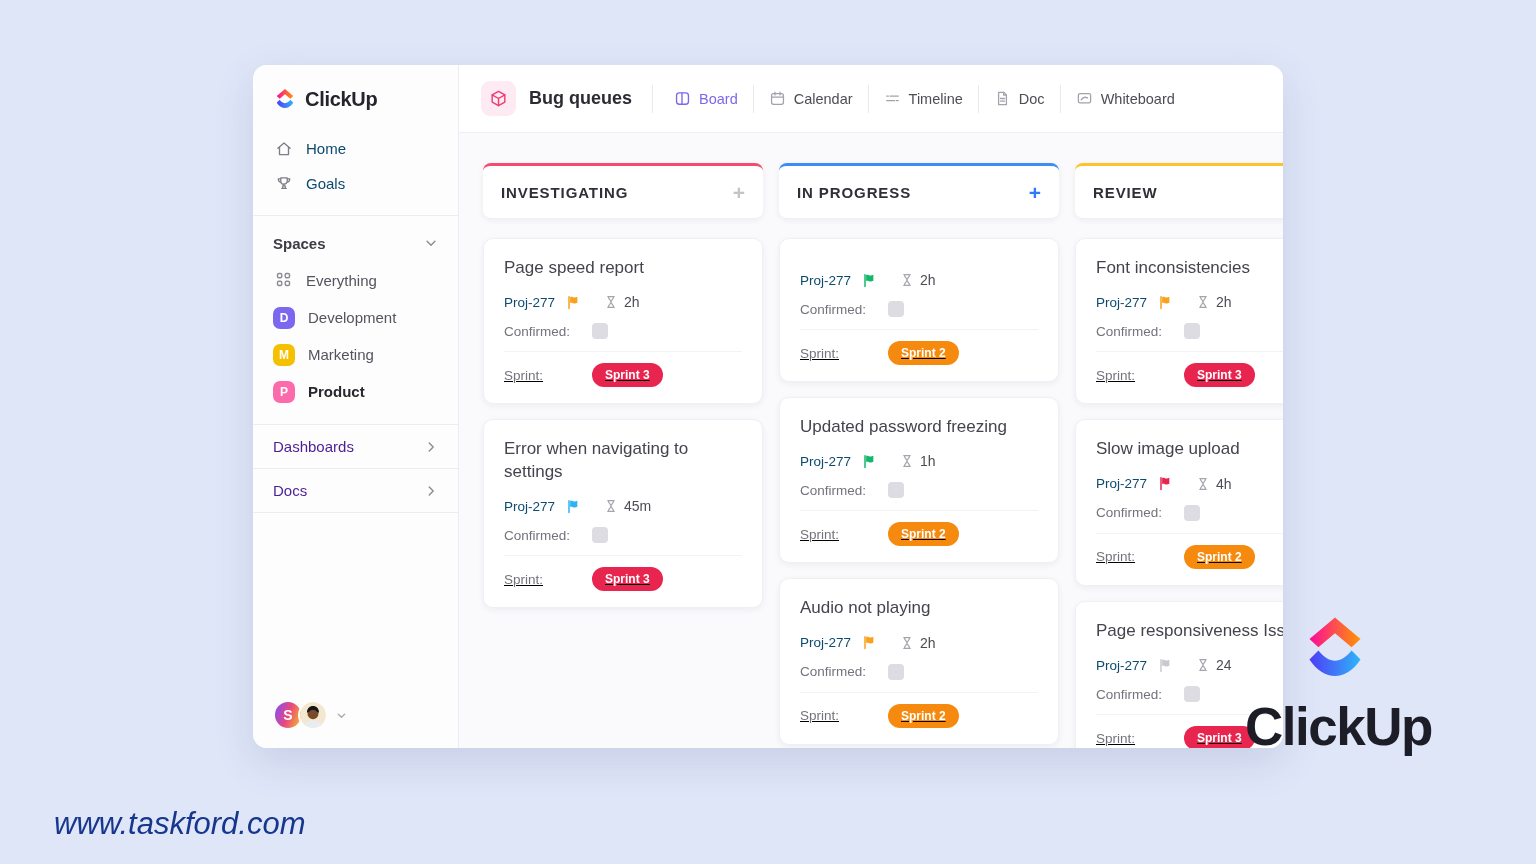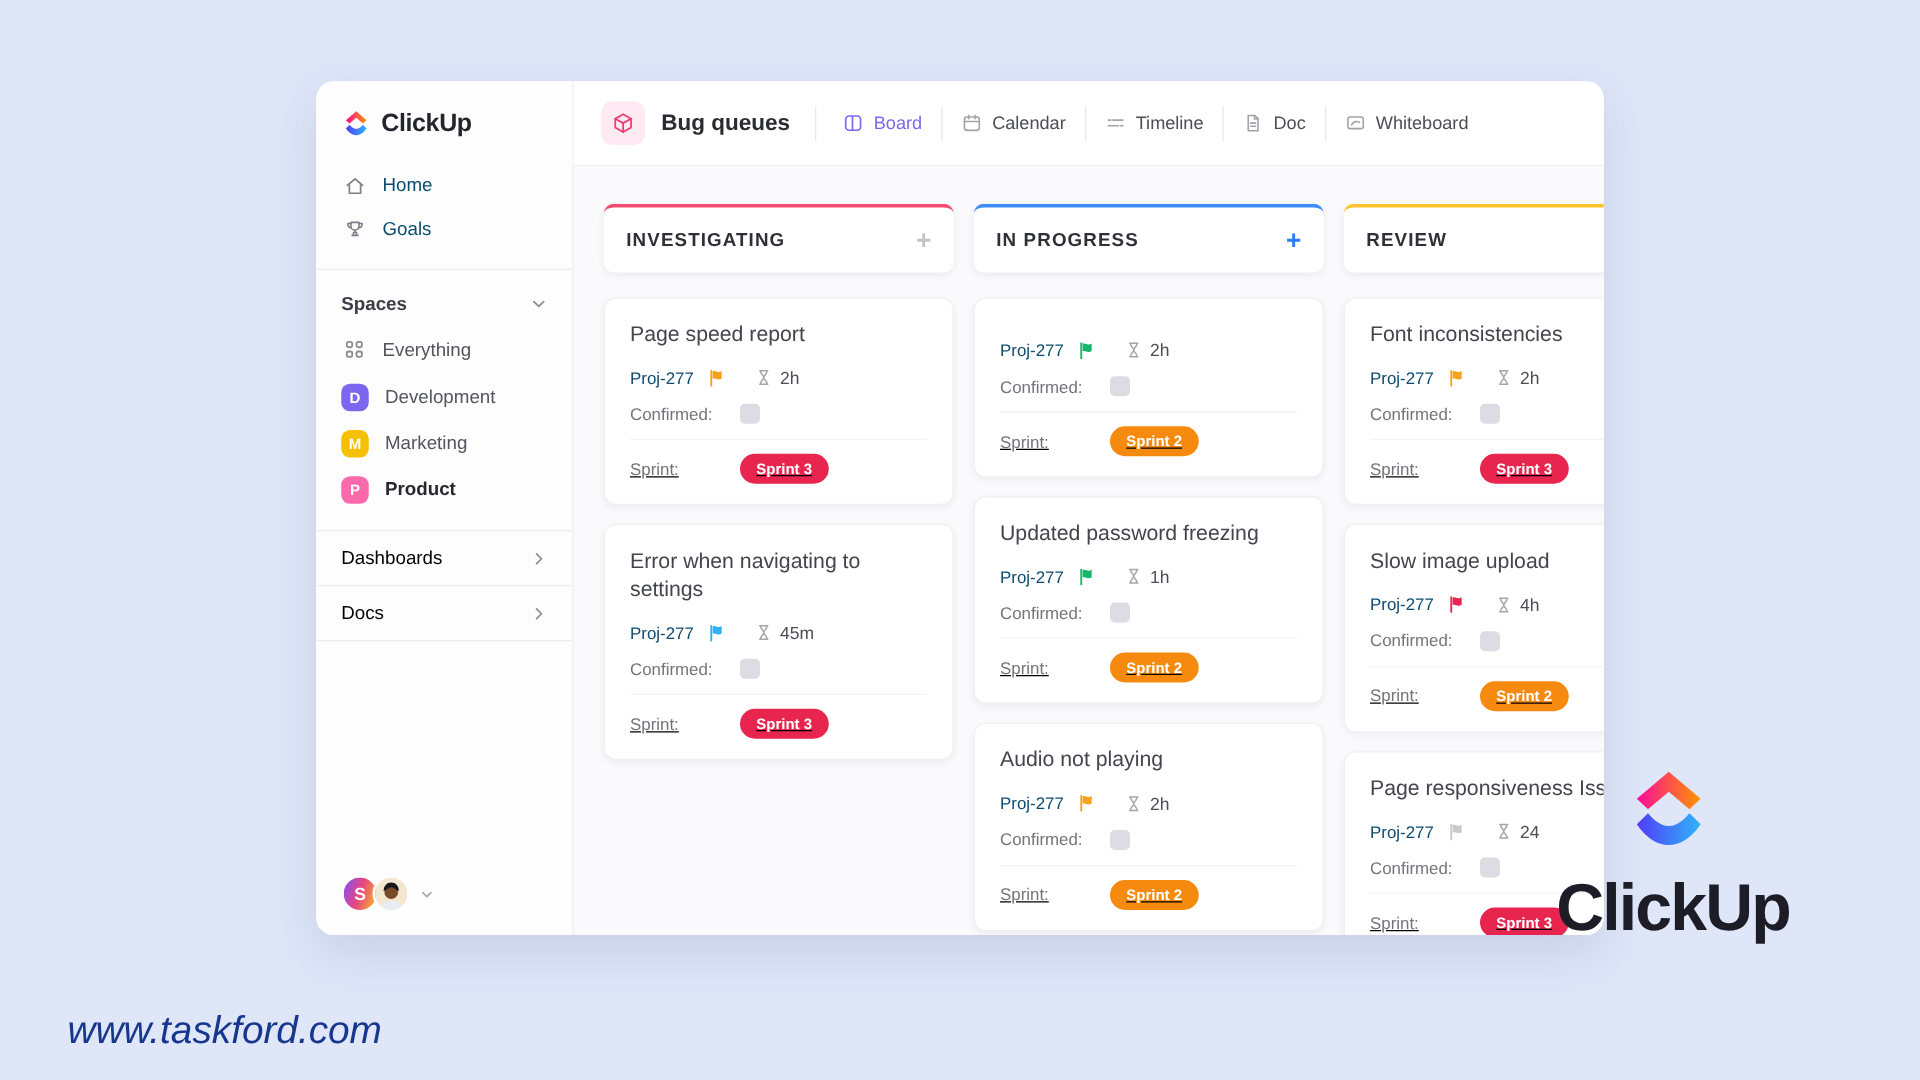--- a/index.html
+++ b/index.html
@@ -40,21 +40,21 @@
   .divider { height: 1px; background: #ececf2; margin-top: 14px; }
   .spaces-header { margin: 12px 20px 0; height: 30px; display:flex; align-items:center; justify-content:space-between; cursor:pointer; }
   .spaces-title { font-size: 15px; font-weight: 600; color: #3c3c45; }
   .space-rows { padding: 4px 12px 0; }
   .space-row { height: 37px; padding: 0 8px; display:flex; align-items:center; gap: 13px; border-radius:7px; cursor:pointer; }
   .space-row .lbl { font-size: 15px; color: #54545e; }
   .space-row.selected .lbl { font-weight: 700; color: #27272f; }
   .badge { width: 22px; height: 22px; border-radius: 7px; color:#fff; font-size: 12px; font-weight: 700; display:flex; align-items:center; justify-content:center; flex-shrink:0; }
   .side-links { margin-top: 14px; border-bottom: 1px solid #ececf2; }
   .side-link { height: 44px; padding: 0 20px; display:flex; align-items:center; justify-content:space-between; border-top: 1px solid #ececf2; cursor:pointer; }
-  .side-link .lbl { font-size: 15px; color: #000000; }
+  .side-link .lbl { font-size: 15px; color: #4c1d95; }
   .sidebar-footer { margin-top: auto; padding: 0 0 18px 20px; display:flex; align-items:center; }
   .avatar { width: 30px; height: 30px; border-radius: 50%; flex-shrink: 0; }
   .avatar-s {
     background: linear-gradient(110deg, #8a4df0 5%, #e8487e 50%, #f7b32b 95%);
     color: #fff; font-size: 14px; font-weight: 700;
     display:flex; align-items:center; justify-content:center;
     border: 2px solid #fdfdfe;
   }
   .avatar-photo { margin-left: -5px; border: 2px solid #fdfdfe; overflow:hidden; }
   .footer-chevron { margin-left: 8px; display:inline-flex; }

